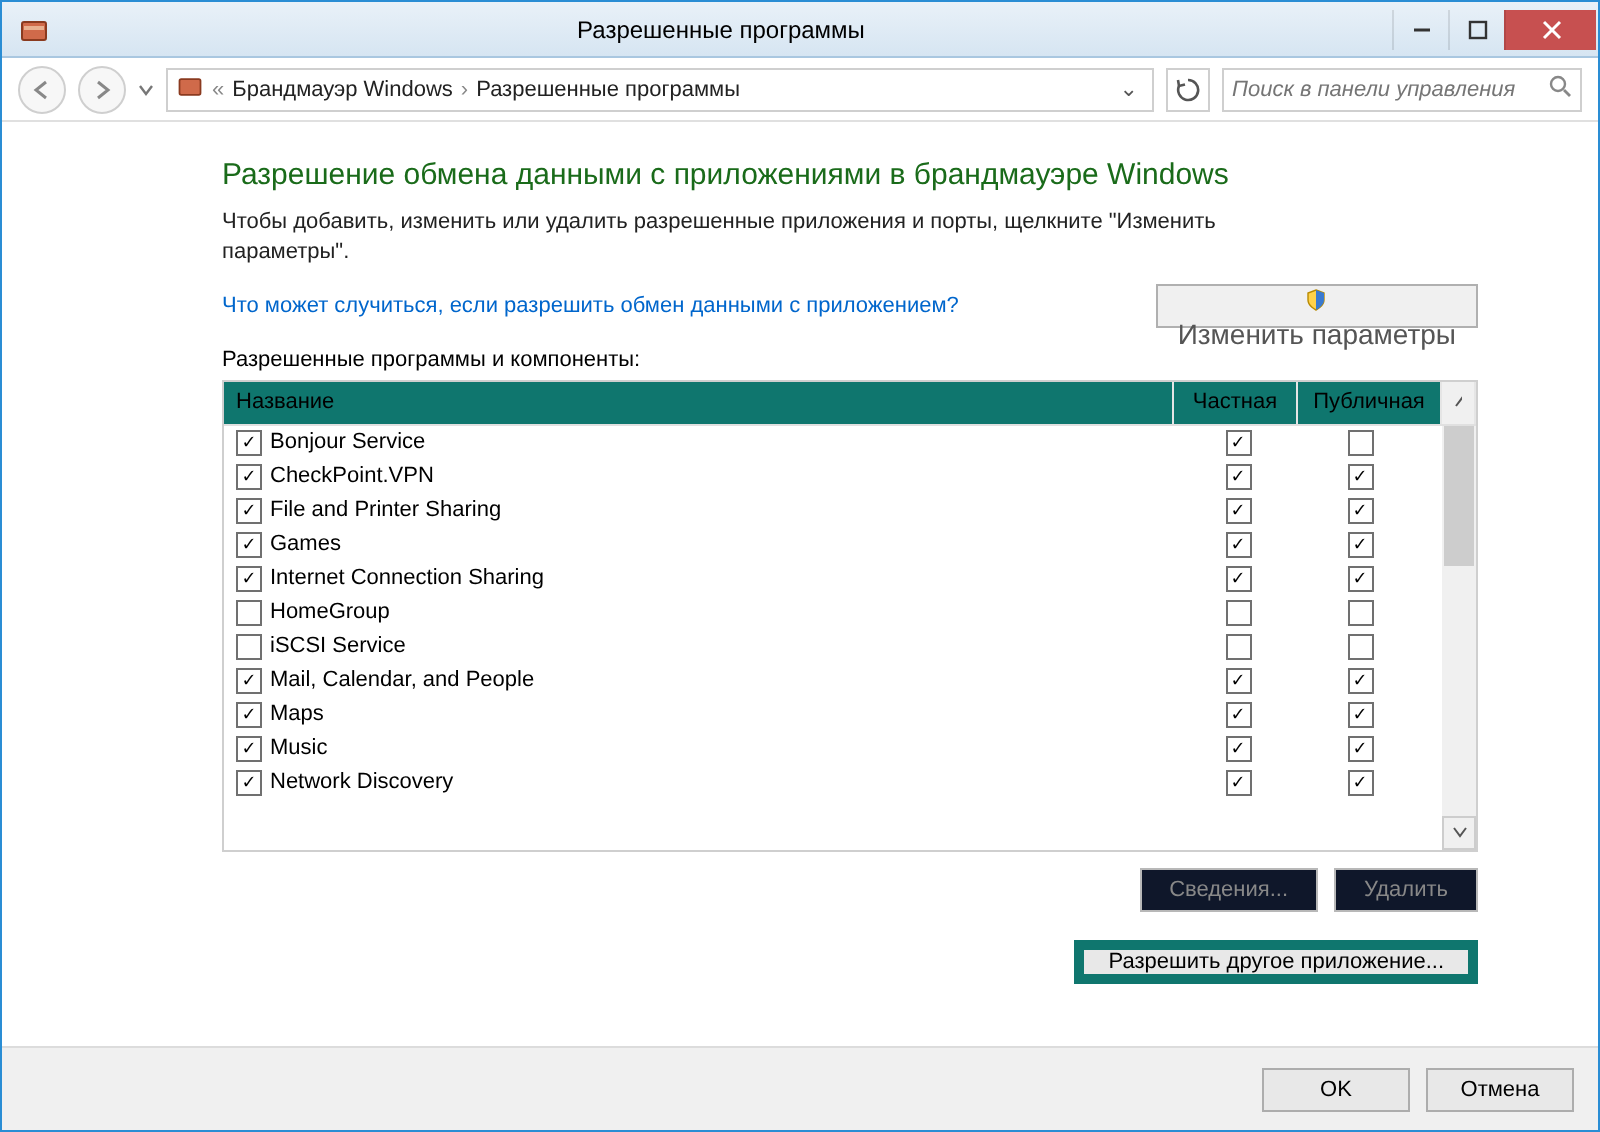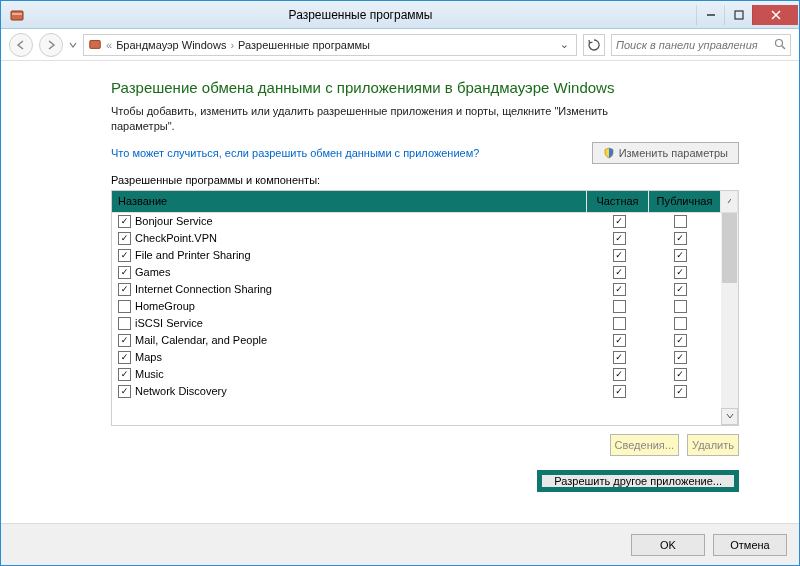--- a/index.html
+++ b/index.html
@@ -24,21 +24,21 @@
 .refresh { width: 22px; height: 22px; border: 1px solid #cfcfcf; display: flex; align-items: center; justify-content: center; background: #fff; }
 .searchbox { width: 180px; height: 22px; border: 1px solid #cfcfcf; display: flex; align-items: center; padding: 0 4px; background: #fff; }
 .searchbox input { flex: 1; border: none; outline: none; font-size: 11px; color: #888; font-style: italic; }
 .searchbox .sicon { color: #888; }
 
 .content { flex: 1; padding: 18px 60px 12px 110px; display: flex; flex-direction: column; }
 .heading { color: #1a6b1a; font-size: 15px; margin-bottom: 8px; }
 .desc { font-size: 11px; color: #222; margin-bottom: 8px; line-height: 1.35; max-width: 560px; }
 .linkrow { display: flex; align-items: center; margin-bottom: 10px; gap: 18px; }
 .linkrow a { color: #0066cc; font-size: 11px; text-decoration: none; }
-.changebtn { margin-left: auto; height: 22px; padding: 0 10px; border: 1px solid #b0b0b0; background: #f0f0f0; font-size: 11px; color: #555; display: flex; align-items: center; gap: 4px; }
+.changebtn { margin-left: auto; height: 22px; padding: 0 10px; border: 1px solid #b0b0b0; background: #f0f0f0; font-size: 14px; color: #555; display: flex; align-items: center; gap: 4px; flex-direction: column; }
 .shield { width: 12px; height: 12px; }
 
 .grouplabel { font-size: 11px; color: #000; margin-bottom: 4px; }
 .listpanel { border: 1px solid #cfcfcf; background: #fff; }
 .listhead { display: flex; border-bottom: 1px solid #e0e0e0; background: #0f766e; height: 22px; align-items: stretch; }
 .listhead div { border-right: 1px solid #e5e5e5; padding: 3px 6px; font-size: 11px; display: flex; align-items: center; }
 .col-name { flex: 1; }
 .col-priv { width: 62px; justify-content: center; }
 .col-pub { width: 72px; justify-content: center; }
 .col-scroll { width: 17px; border-right: none; background: #f0f0f0; display: flex; align-items: center; justify-content: center; }
@@ -50,21 +50,21 @@
 .row.selected .cb { border-color: #fff; }
 .row .rname { flex: 1; }
 .row .cbcell { width: 56px; display: flex; justify-content: center; }
 .row .cbcell2 { width: 66px; display: flex; justify-content: center; }
 .scrollbar { position: absolute; right: 0; top: 0; width: 17px; height: 100%; background: #f0f0f0; display: flex; flex-direction: column; }
 .scrollbar .sbbtn { height: 17px; display: flex; align-items: center; justify-content: center; background: #f0f0f0; border: 1px solid #cdcdcd; }
 .scrollbar .track { flex: 1; position: relative; }
 .scrollbar .thumb { position: absolute; left: 1px; right: 1px; top: 0; height: 70px; background: #cdcdcd; }
 
 .panelbtns { display: flex; justify-content: flex-end; gap: 8px; margin-top: 8px; }
-.pbtn { height: 22px; padding: 0 4px; border: 1px solid #b8b8b8; background: #fef9c3; font-size: 11px; color: #888; }
+.pbtn { height: 22px; padding: 0 14px; border: 1px solid #b8b8b8; background: #0f172a; font-size: 11px; color: #888; }
 
 .allowrow { display: flex; justify-content: flex-end; margin-top: 14px; }
 .allowbtn { height: 22px; padding: 0 12px; border: 5px solid #0f766e; background: #e8e8e8; font-size: 11px; }
 
 .footer { height: 42px; border-top: 1px solid #dcdcdc; background: #f0f0f0; display: flex; justify-content: flex-end; align-items: center; padding: 0 12px; gap: 8px; }
 .fbtn { height: 22px; min-width: 74px; padding: 0 12px; border: 1px solid #adadad; background: #e8e8e8; font-size: 11px; }
 
 .chk::after { content: "✓"; }
 </style>
 </head>

